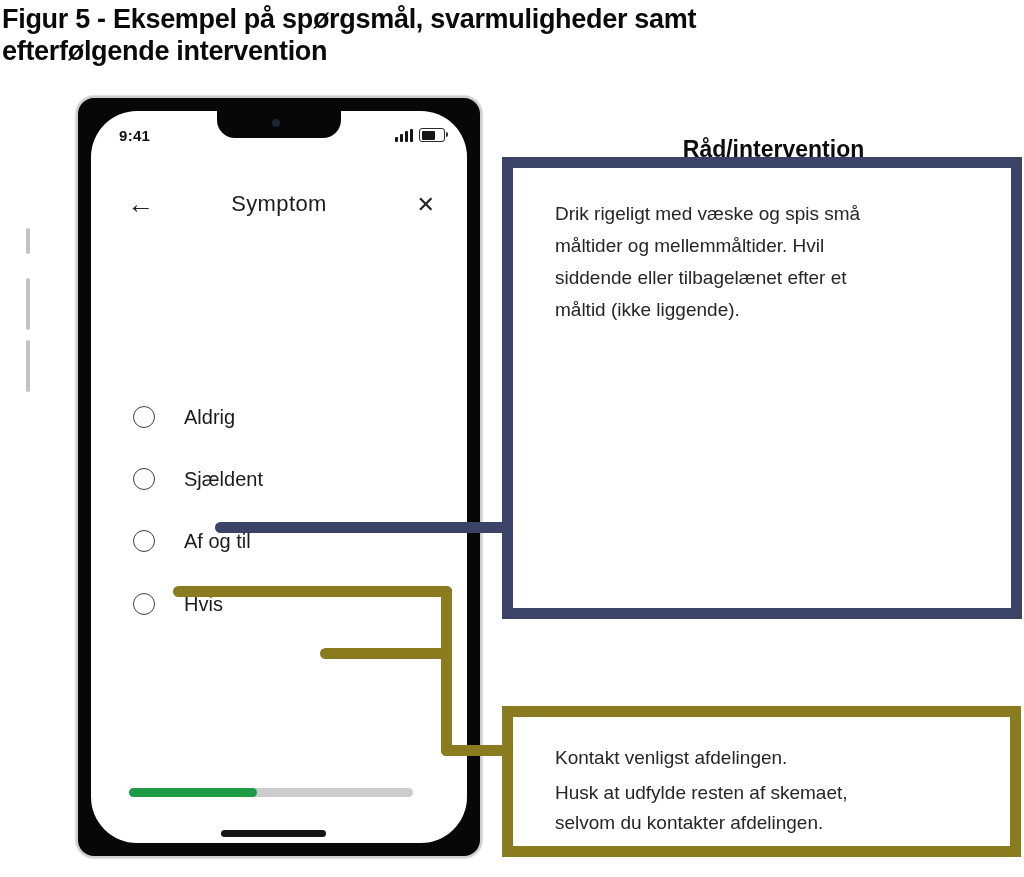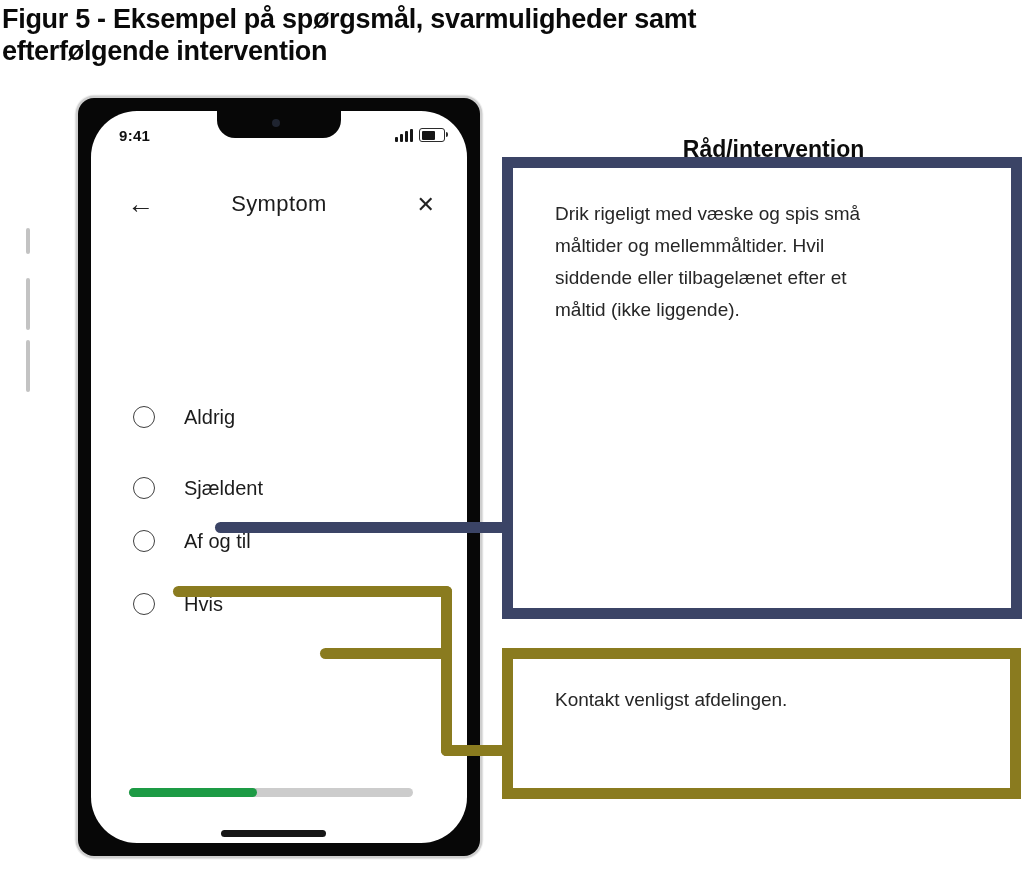--- a/index.html
+++ b/index.html
@@ -49,21 +49,21 @@
             background:#cccccc;border-radius:5px;}
   .progress .pfill{height:100%;border-radius:5px;background:#1d9b45;}
   .homebar{position:absolute;left:130px;top:719px;width:105px;height:7px;
            background:#161616;border-radius:4px;}
 
   
   .advice-head{position:absolute;left:514px;top:112px;width:519px;text-align:center;
                font-size:23px;font-weight:bold;color:#0c0c0c;margin-top:24px;}
   .box{position:absolute;background:#ffffff;box-sizing:border-box;z-index:4;}
   .box-blue{left:502px;top:157px;width:520px;height:462px;border:11px solid #3b4466;}
-  .box-olive{left:502px;top:648px;width:519px;height:151px;border:11px solid #8a7b1f;}
+  .box-olive{left:502px;top:706px;width:519px;height:151px;border:11px solid #8a7b1f;}
   .para{white-space:pre-line;color:#262626;font-size:19px;}
   .bp1{margin:30px 28px 0 42px;line-height:1.68;}
   .bp2{margin:26px 28px 0 42px;line-height:1.42;}
   .op1{margin:26px 24px 0 42px;line-height:1.55;}
   .op2{margin:6px 24px 0 42px;line-height:1.55;}
 
   
   .conn{position:absolute;z-index:6;border-radius:6px;}
   .navy{background:#3b4466;}
   .olive{background:#8a7b1f;}
@@ -108,21 +108,21 @@
         <span class="back">←</span>
         <span class="scr-title">Symptom</span>
         <span class="close">✕</span>
       </div>
 
 
       <div class="opt" style="top:291px">
         <span class="radio"></span>
         <span class="lbl">Aldrig</span>
       </div>
-      <div class="opt" style="top:362px">
+      <div class="opt" style="top:353px">
         <span class="radio"></span>
         <span class="lbl">Sjældent</span>
       </div>
       <div class="opt" style="top:415px">
         <span class="radio"></span>
         <span class="lbl">Af og til</span>
       </div>
       <div class="opt" style="top:478px">
         <span class="radio"></span>
         <span class="lbl">Hvis</span>
@@ -140,20 +140,22 @@
 
   <div class="box box-blue">
     <div class="para bp1">Drik rigeligt med væske og spis små
 måltider og mellemmåltider. Hvil
 siddende eller tilbagelænet efter et
 måltid (ikke liggende).</div>
   </div>
 
   <div class="box box-olive">
     <div class="para op1">Kontakt venligst afdelingen.</div>
+    <div class="para op2">Husk at udfylde resten af skemaet,
+selvom du kontakter afdelingen.</div>
   </div>
 
   <div class="conn navy" style="left:215px;top:522px;width:296px;height:11px;"></div>
   <div class="conn olive" style="left:173px;top:586px;width:279px;height:11px;"></div>
   <div class="conn olive" style="left:320px;top:648px;width:132px;height:11px;"></div>
   <div class="conn olive" style="left:441px;top:586px;width:11px;height:170px;"></div>
   <div class="conn olive" style="left:441px;top:745px;width:72px;height:11px;"></div>
 
 </div>
 

